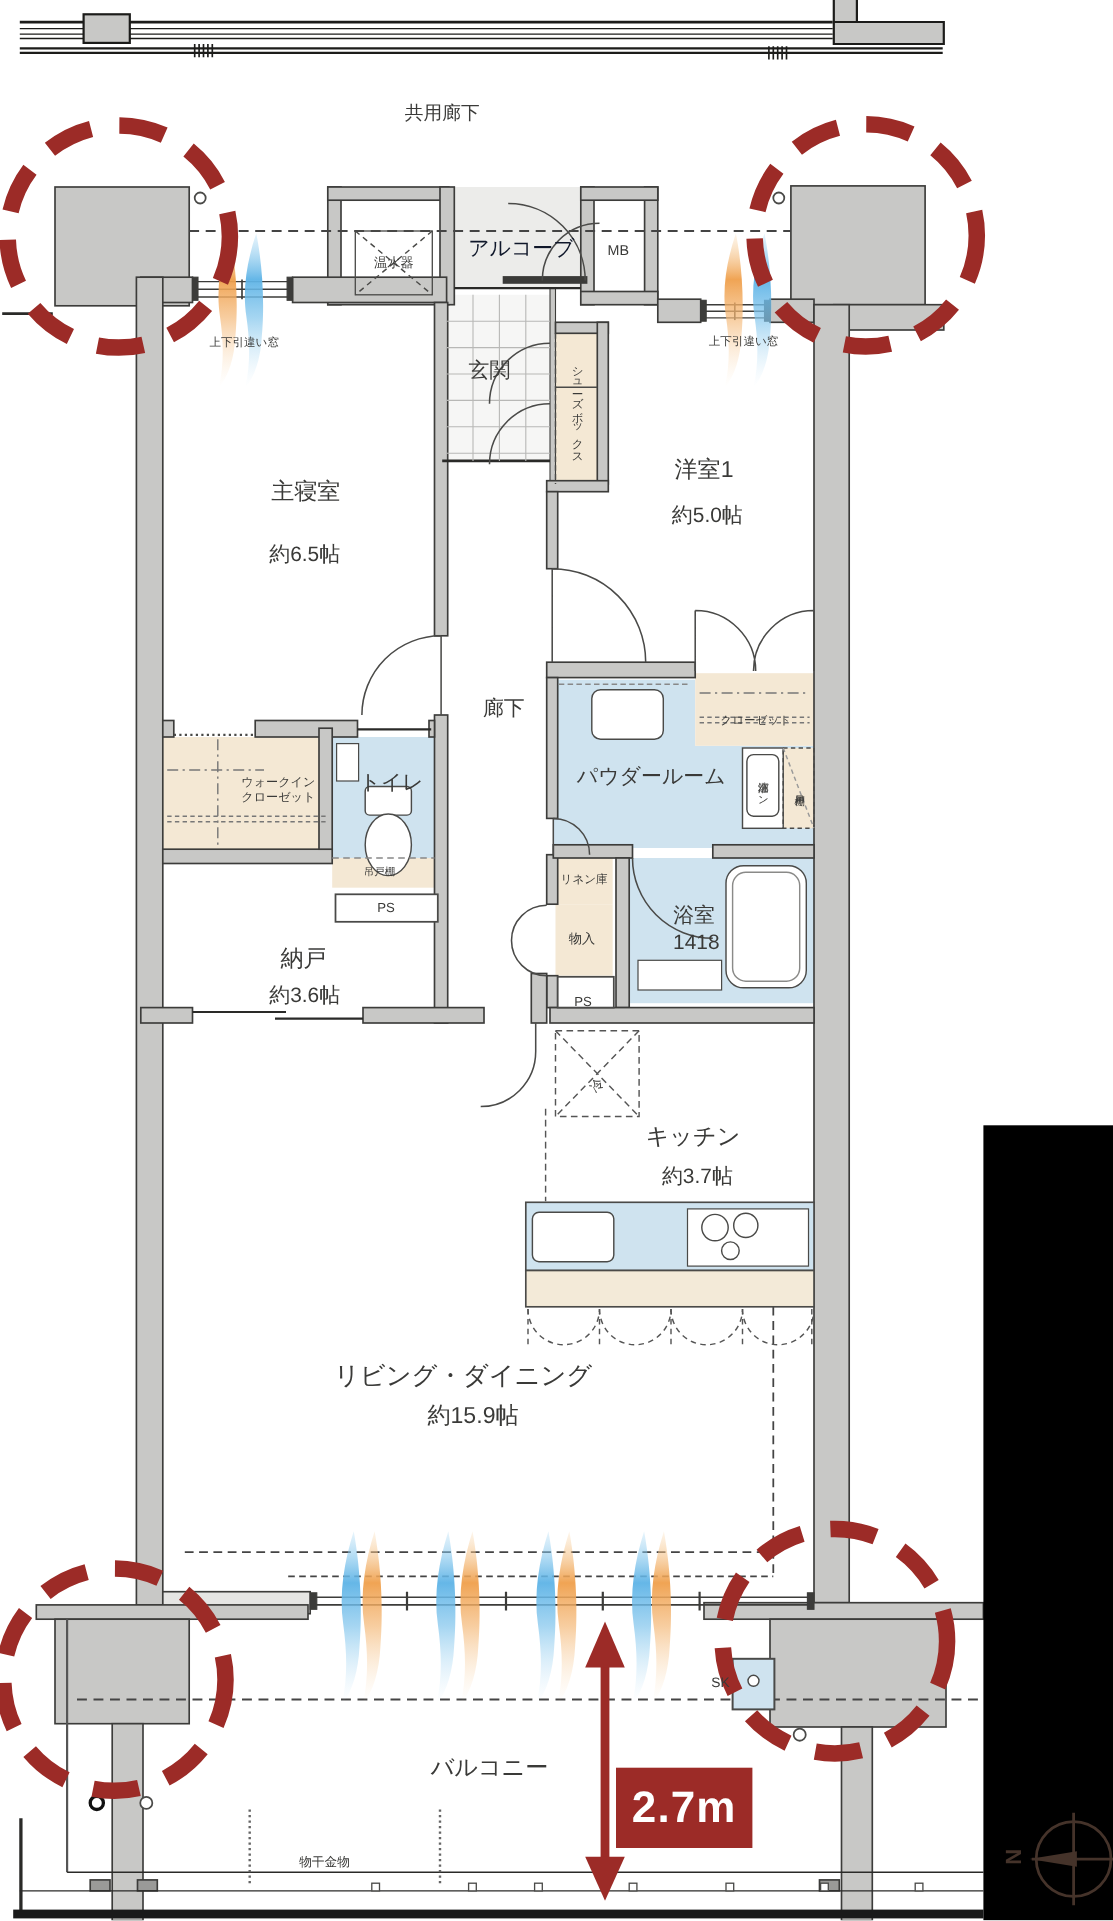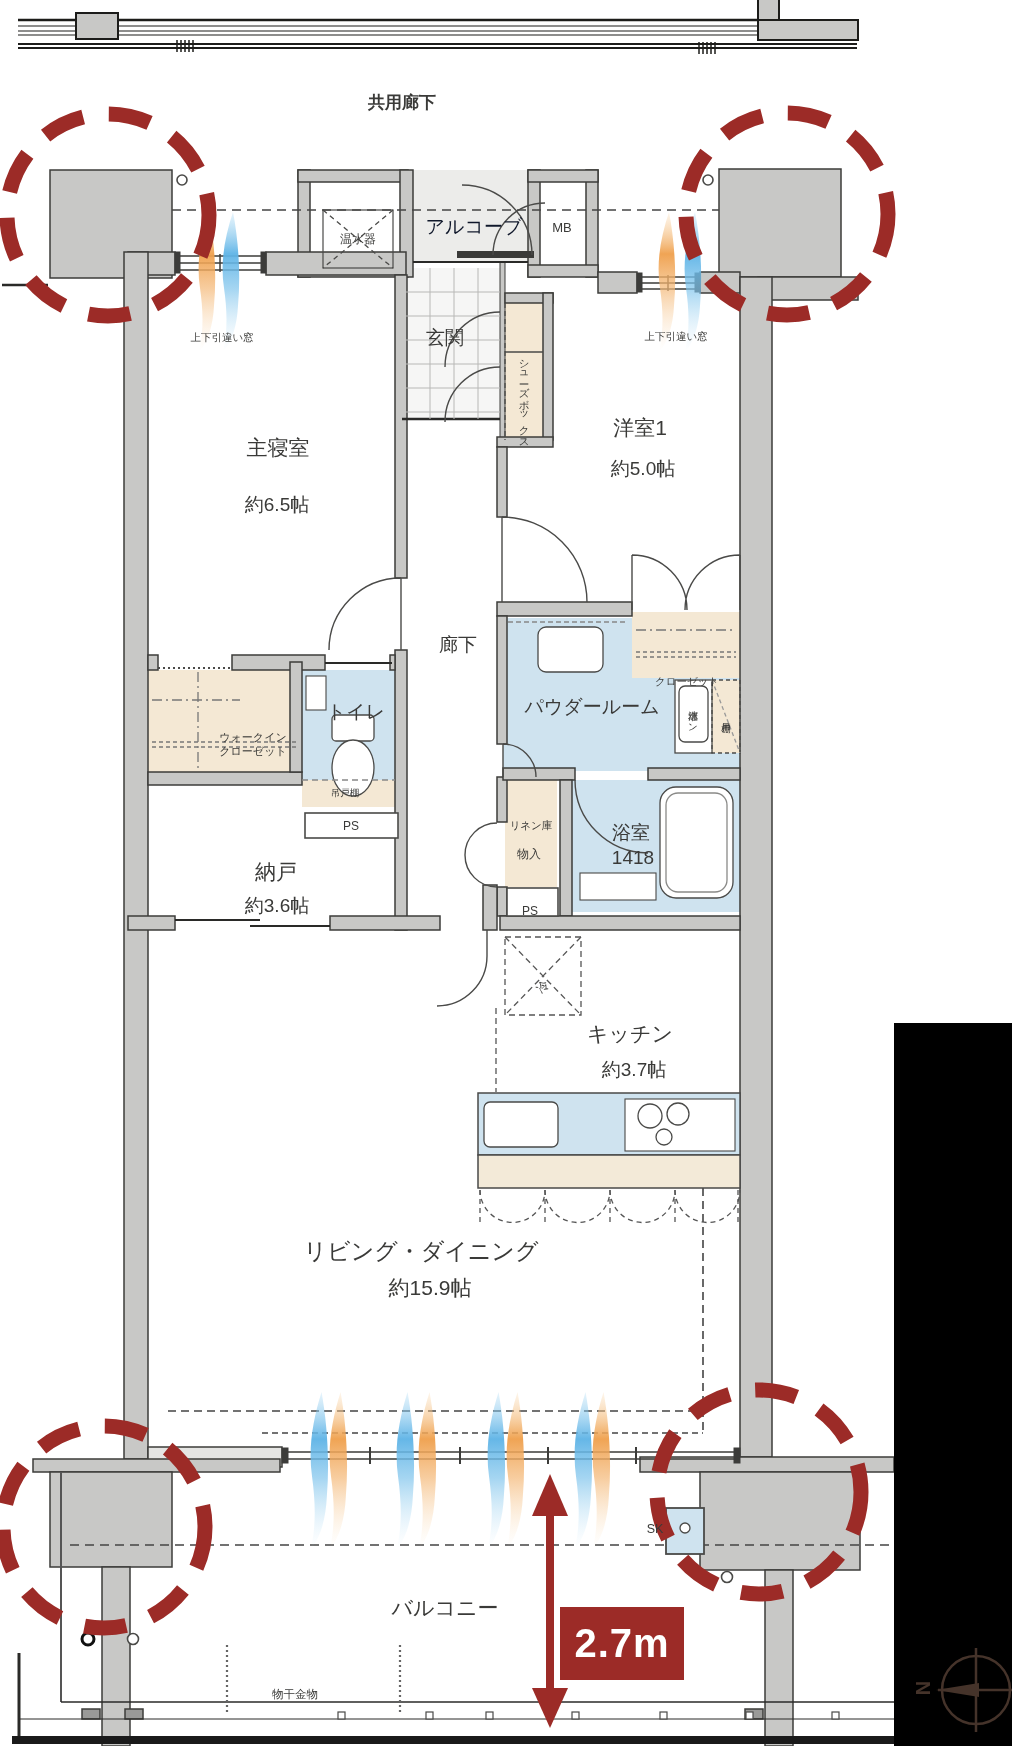--- a/index.html
+++ b/index.html
@@ -8,22 +8,22 @@
     font-family:"Liberation Sans","DejaVu Sans",sans-serif;color:#2f2f2d;
   }
   .canvas svg{position:absolute;left:0;top:0;}
   .lbl{
     position:absolute;transform:translate(-50%,-50%);white-space:nowrap;
     color:#3a3a38;line-height:1.25;text-align:center;z-index:5;
   }
   .lbl.big{font-size:21px;}
   .lbl.med{font-size:19px;}
   .lbl.sm{font-size:12px;}
-  .lbl.xs{font-size:10.5px;margin-top:26px;}
-  .lbl.bold{font-weight:bold;}
+  .lbl.xs{font-size:10.5px;}
+  .lbl.bold{font-weight:normal;}
   .lbl.vert{writing-mode:vertical-rl;letter-spacing:1px;}
   .lbl.rot45{transform:translate(-50%,-50%) rotate(-45deg);font-size:12px;}
   .dim-box{
     position:absolute;left:560px;top:1607px;width:124px;height:73px;
     background:var(--highlight-red,#9c2b27);z-index:6;
     display:flex;align-items:center;justify-content:center;
     font-size:40px;font-weight:bold;color:#fff;letter-spacing:1px;
   }
   .north{
     position:absolute;left:923px;top:1688px;transform:translate(-50%,-50%) rotate(-90deg);

